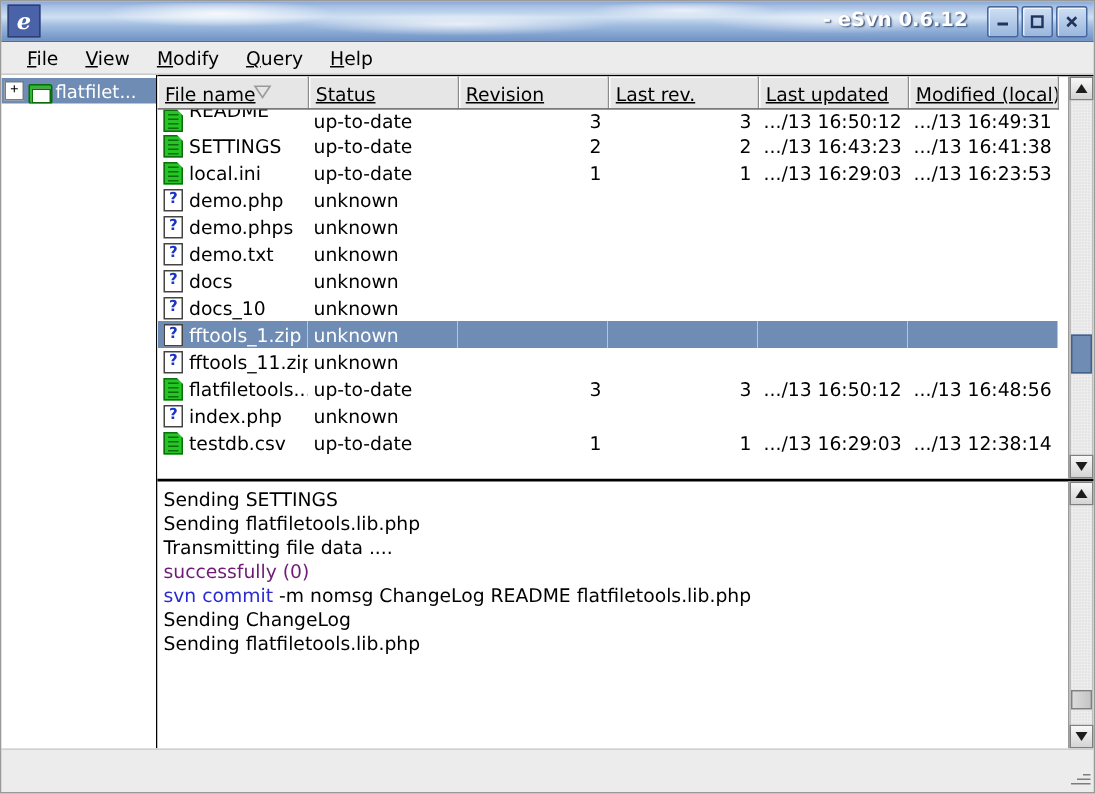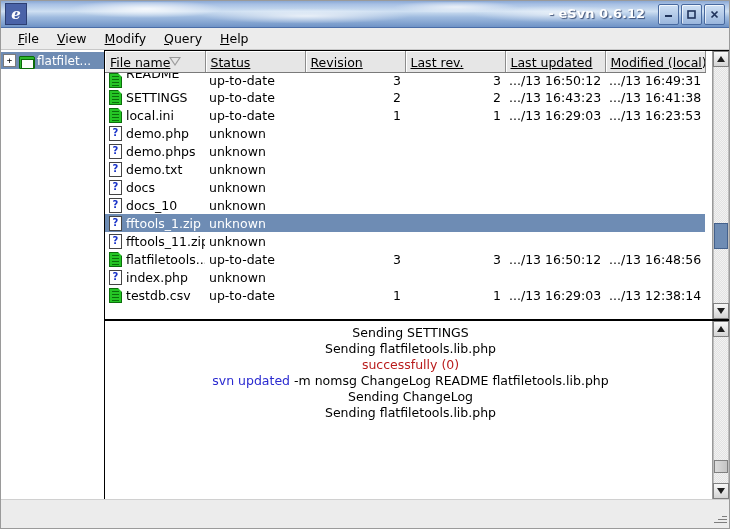--- a/index.html
+++ b/index.html
@@ -158,28 +158,28 @@
   .q-ico{
     width:11px;height:13px;flex:0 0 11px;
     background:#ffffff;border:1px solid #444;
     color:#1a33c8;font-weight:bold;font-size:10px;line-height:11px;
     text-align:center;font-family:"DejaVu Sans","Liberation Sans",sans-serif;
   }
   
   #logpane{
     flex:1 1 auto;display:flex;min-height:0;
     border:1px solid #000;border-left:none;border-right:none;border-bottom:none;
-    background:#fff;box-sizing:border-box;text-align:center;
+    background:#fff;box-sizing:border-box;
   }
   #logtext{
     flex:1 1 auto;min-width:0;overflow:hidden;padding:4px 0 0 4px;
     font-size:12.5px;line-height:16px;color:#000;
   }
   .log-line{white-space:nowrap;}
-  .log-green{color:#b91c1c;}
+  .log-green{color:#701a75;}
   .log-blue{color:#2a2ad0;}
   .log-gray{color:#8a8a8a;letter-spacing:-0.5px;}
   
   .vscroll{
     width:17px;flex:0 0 17px;background:#ececec;
     border-left:1px solid #9a9a9a;
     display:flex;flex-direction:column;align-items:stretch;
     box-sizing:border-box;
   }
   .sb-btn{
@@ -474,22 +474,23 @@
                 <span class="sb-arrow down"></span>
               </div>
           </div>
         </div>
       </div>
 
       <div id="logpane">
         <div id="logtext">
             <div class="log-line"><span>Sending SETTINGS</span></div>
             <div class="log-line"><span>Sending flatfiletools.lib.php</span></div>
+            <div class="log-line"><span>Transmitting file data ....</span></div>
             <div class="log-line"><span class="log-green">successfully (0)</span></div>
-            <div class="log-line"><span class="log-blue">svn updated</span><span> -m nomsg ChangeLog README flatfiletools.lib.php</span></div>
+            <div class="log-line"><span class="log-blue">svn commit</span><span> -m nomsg ChangeLog README flatfiletools.lib.php</span></div>
             <div class="log-line"><span>Sending ChangeLog</span></div>
             <div class="log-line"><span>Sending flatfiletools.lib.php</span></div>
           </div>
         <div class="vscroll">
           <div class="sb-btn">
               <span class="sb-arrow up"></span>
             </div>
           <div class="sb-track">
             <div class="sb-thumb" style="top:84%;height:9%;"></div>
           </div>

